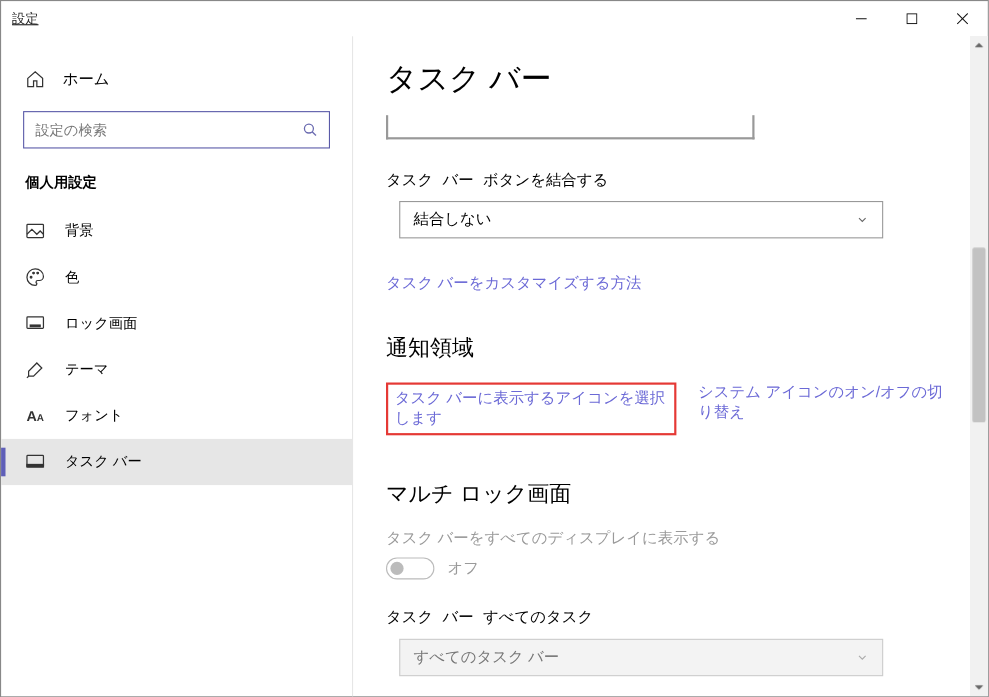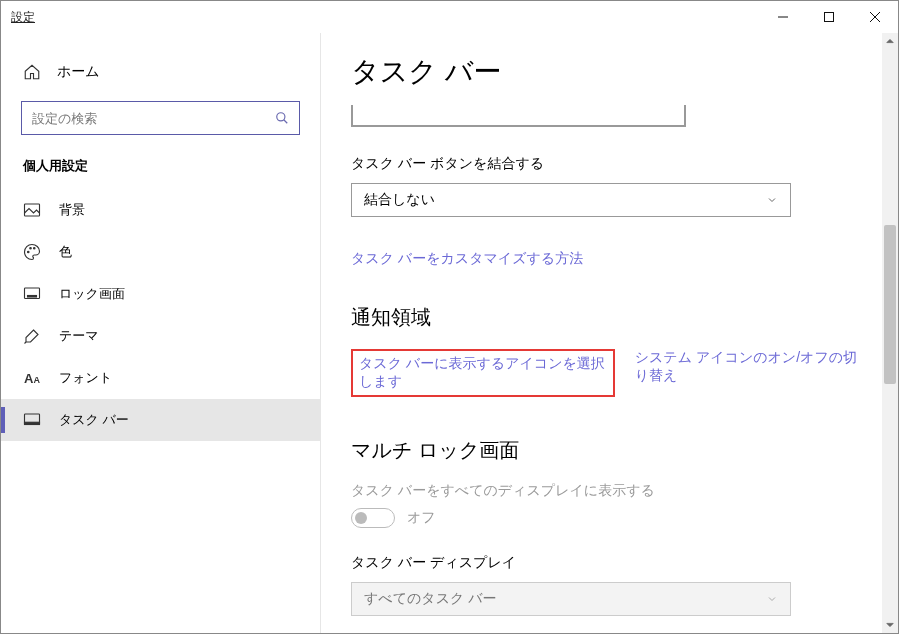--- a/index.html
+++ b/index.html
@@ -24,22 +24,22 @@
   .nav { display: flex; flex-direction: column; }
   .nav-item { display: flex; align-items: center; gap: 18px; padding: 12px 22px; font-size: 13px; cursor: pointer; position: relative; }
   .nav-item.selected { background: #e6e6e6; }
   .nav-item.selected::before { content: ""; position: absolute; left: 0; top: 8px; bottom: 8px; width: 4px; background: #5f5fb8; }
   .nav-item .icon { width: 18px; height: 18px; display: flex; align-items: center; justify-content: center; }
 
   .main { flex: 1; position: relative; overflow: hidden; }
   .main-scroll { position: absolute; inset: 0; overflow-y: auto; padding: 20px 40px 40px 30px; }
   .page-title { font-size: 28px; font-weight: 500; margin-bottom: 14px; }
   .partial-box { width: 335px; height: 22px; border-left: 2px solid #999; border-right: 2px solid #999; border-bottom: 2px solid #999; margin-bottom: 28px; }
-  .setting-label { font-size: 14px; margin-bottom: 10px; }
-  .select-box { width: 440px; height: 34px; border: 1px solid #999; display: flex; align-items: center; justify-content: space-between; padding: 0 12px; font-size: 14px; cursor: pointer; margin-bottom: 32px; }
+  .setting-label { font-size: 14px; margin-bottom: 10px; font-family: Liberation Mono, monospace; }
+  .select-box { width: 440px; height: 34px; border: 1px solid #999; display: flex; align-items: center; justify-content: space-between; padding: 0 12px; font-size: 14px; cursor: pointer; margin-bottom: 32px; margin-left: 12px; }
   .select-box.disabled { background: #f3f3f3; color: #777; border-color: #ccc; }
   .select-box .chevron { width: 12px; height: 12px; }
   .link { color: #6b69d6; font-size: 14px; cursor: pointer; display: inline-block; }
   .link-row { margin-bottom: 36px; }
   .section-title { font-size: 20px; font-weight: 500; margin-bottom: 18px; }
   .link-list { display: flex; flex-direction: row; gap: 20px; margin-bottom: 40px; }
   .highlight-box { border: 2px solid #e53935; padding: 4px 6px; display: inline-block; }
   .toggle-label { font-size: 14px; color: #9a9a9a; margin-bottom: 8px; }
   .toggle-row { display: flex; align-items: center; gap: 12px; margin-bottom: 26px; }
   .toggle-pill { width: 44px; height: 20px; border: 1px solid #bbb; border-radius: 10px; position: relative; background: #fff; }
@@ -182,21 +182,21 @@
           <span class="link">システム アイコンのオン/オフの切り替え</span>
         </div>
 
         <h2 class="section-title">マルチ ロック画面</h2>
         <div class="toggle-label">タスク バーをすべてのディスプレイに表示する</div>
         <div class="toggle-row">
           <div class="toggle-pill"></div>
           <span class="toggle-state">オフ</span>
         </div>
 
-        <div class="setting-label">タスク バー ディスプレイ</div>
+        <div class="setting-label">タスク バー すべてのタスク</div>
         <div class="select-box disabled">
           <span>すべてのタスク バー</span>
           <svg class="chevron" viewBox="0 0 24 24" fill="none" stroke="#aaa" stroke-width="2">
               <path d="M6 9 L12 15 L18 9"></path>
             </svg>
         </div>
 
       </div>
 
       <div class="scrollbar">

